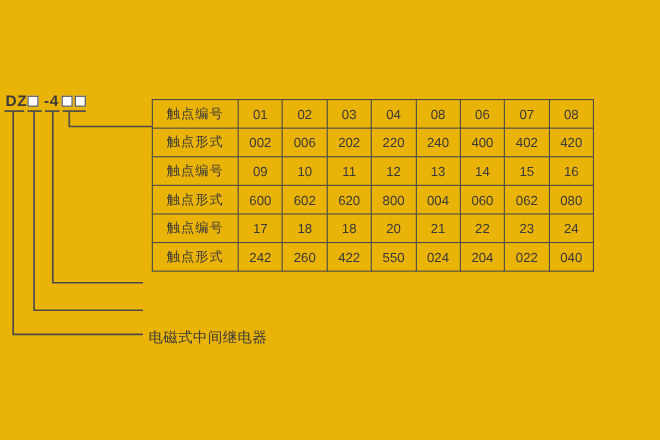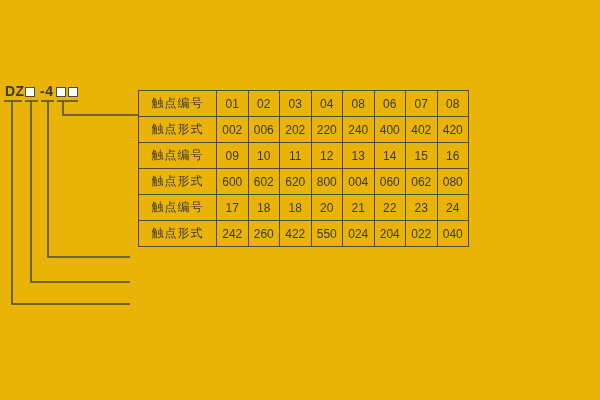--- a/index.html
+++ b/index.html
@@ -43,21 +43,21 @@
     width: 8px;
     height: 8px;
     border: 1.5px solid #4a4a4a;
     background: #ffffff;
   }
   
   .contact-table {
     position: absolute;
     left: 138px;
     top: 90px;
-    width: 331px;
+    width: 402px;
     height: 152px;
     border-collapse: collapse;
     table-layout: fixed;
     padding-left: 28px;
   }
   .contact-table td {
     border: 1.5px solid #4a4a4a;
     text-align: center;
     vertical-align: middle;
     font-size: 12px;
@@ -172,14 +172,15 @@
           <td>422</td>
           <td>550</td>
           <td>024</td>
           <td>204</td>
           <td>022</td>
           <td>040</td>
         </tr>
       </tbody>
   </table>
 
+  <div class="annotation annotation-3">电磁式中间继电器</div>
 
 </div>
 
 </body></html>

